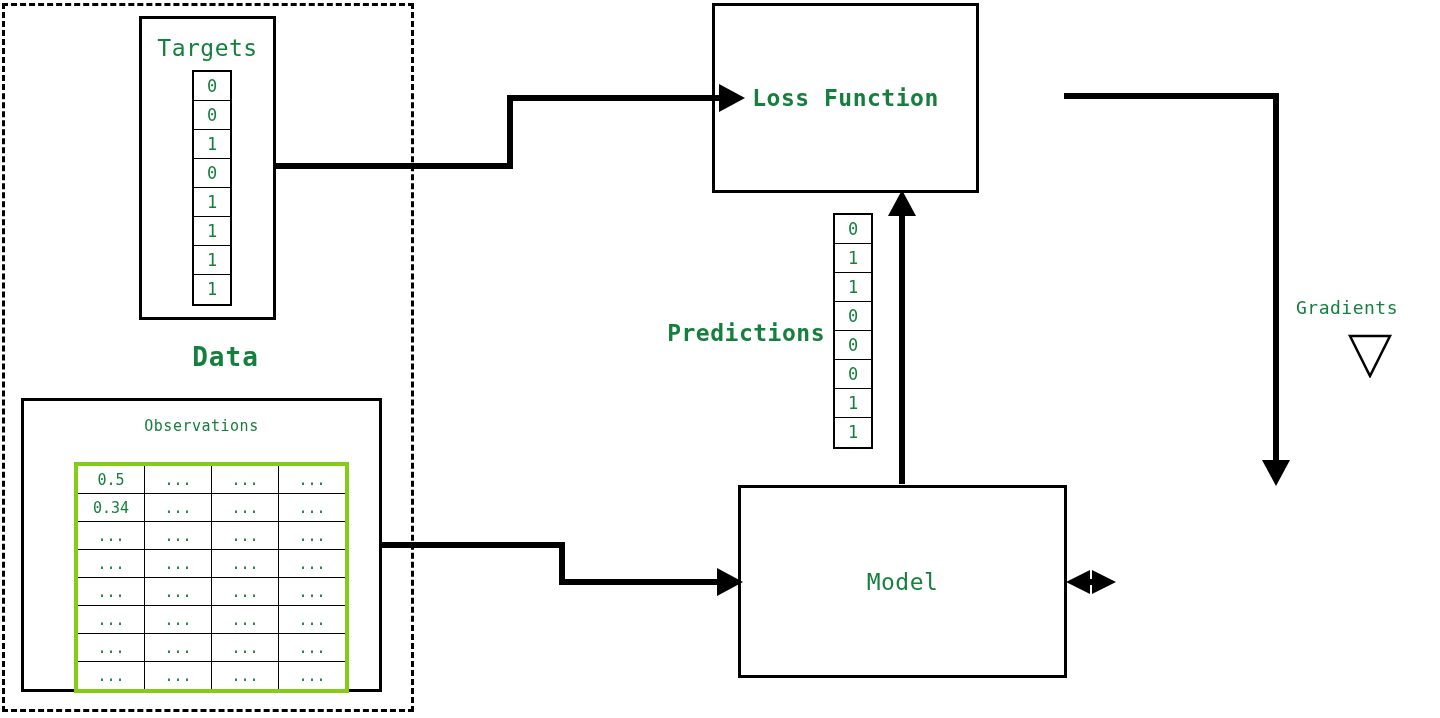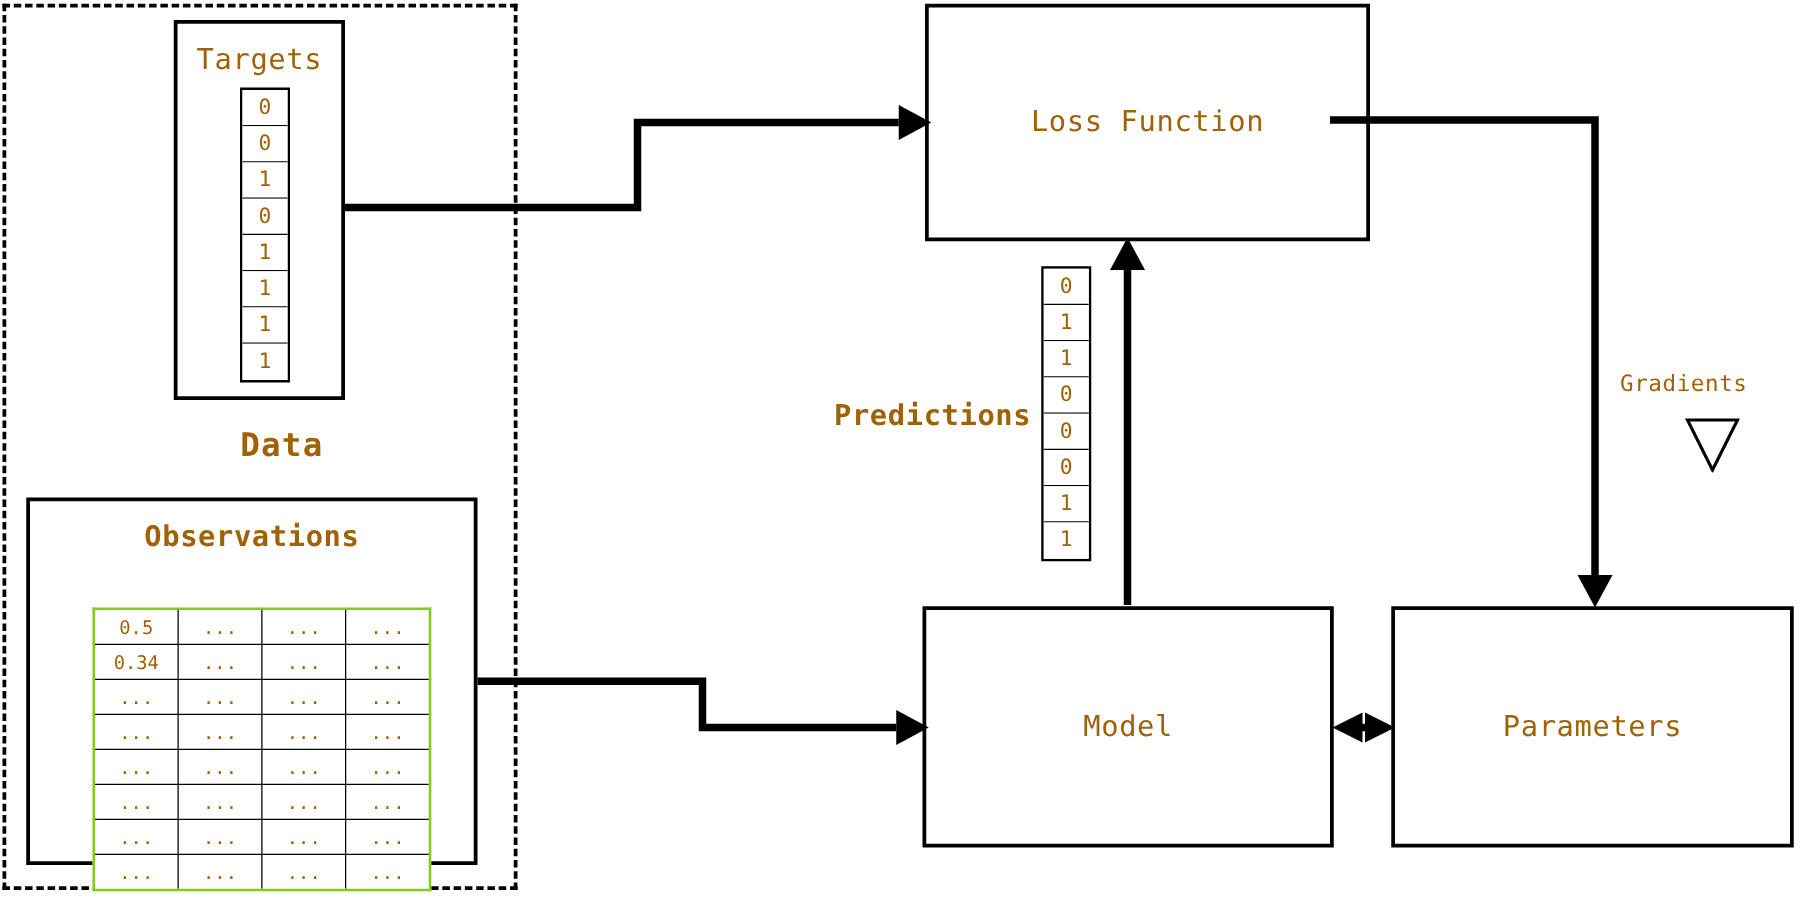--- a/index.html
+++ b/index.html
@@ -6,21 +6,21 @@
     margin: 0;
     padding: 0;
     background: #ffffff;
   }
   #canvas {
     position: relative;
     width: 1440px;
     height: 718px;
     background: #ffffff;
     font-family: "DejaVu Sans Mono", "Liberation Mono", monospace;
-    color: #a16207;
+    color: #15803d;
     overflow: hidden;
   }
 
   
   .dashed-group {
     position: absolute;
     left: 2px;
     top: 3px;
     width: 412px;
     height: 709px;
@@ -84,27 +84,27 @@
     top: 342px;
     width: 137px;
     text-align: center;
     font-size: 26px;
     font-weight: bold;
     letter-spacing: 1px;
   }
 
   
   #observations-panel { left: 21px; top: 398px; width: 361px; height: 294px; }
-  #observations-title { top: 18px; font-size: 23px; font-weight: bold; }
+  #observations-title { top: 18px; font-size: 15px; }
   #observations-table {
     position: absolute;
     left: 74px;
-    top: 486px;
+    top: 462px;
     border-collapse: collapse;
-    border: 2px solid #84cc16;
+    border: 4px solid #84cc16;
     background: #ffffff;
   }
   #observations-table td {
     width: 66px;
     height: 27px;
     border: 1px solid #000000;
     text-align: center;
     font-size: 15px;
     padding: 0;
     background: #ffffff;
@@ -124,21 +124,21 @@
   #predictions-vector {
     position: absolute;
     left: 833px;
     top: 213px;
     width: 36px;
     border: 2px solid #000000;
     background: #ffffff;
   }
 
   
-  #loss-box  { left: 740px;  top: 3px;   width: 356px; height: 190px; }
+  #loss-box  { left: 712px;  top: 3px;   width: 267px; height: 190px; font-weight: bold; }
   #model-box { left: 738px;  top: 485px; width: 329px; height: 193px; }
   #param-box { left: 1113px; top: 485px; width: 322px; height: 193px; }
 
   
   #gradients-label {
     position: absolute;
     left: 1296px;
     top: 297px;
     font-size: 18px;
     letter-spacing: 0.5px;
@@ -255,23 +255,20 @@
     </div>
 
   <div class="box" id="loss-box">
     <div class="box-center-label">Loss Function</div>
   </div>
 
   <div class="box" id="model-box">
     <div class="box-center-label">Model</div>
   </div>
 
-  <div class="box" id="param-box">
-    <div class="box-center-label">Parameters</div>
-  </div>
 
   <div id="gradients-label">Gradients</div>
   <svg id="nabla-icon" viewBox="0 0 44 45">
     <polygon points="2,3 42,3 22,43" fill="#ffffff" stroke="#000000" stroke-width="2.5" stroke-linejoin="miter"></polygon>
   </svg>
 
   <svg id="wires">
 
     <g>
       <path d="M 276,166 L 510,166 L 510,98 L 719,98"></path>

